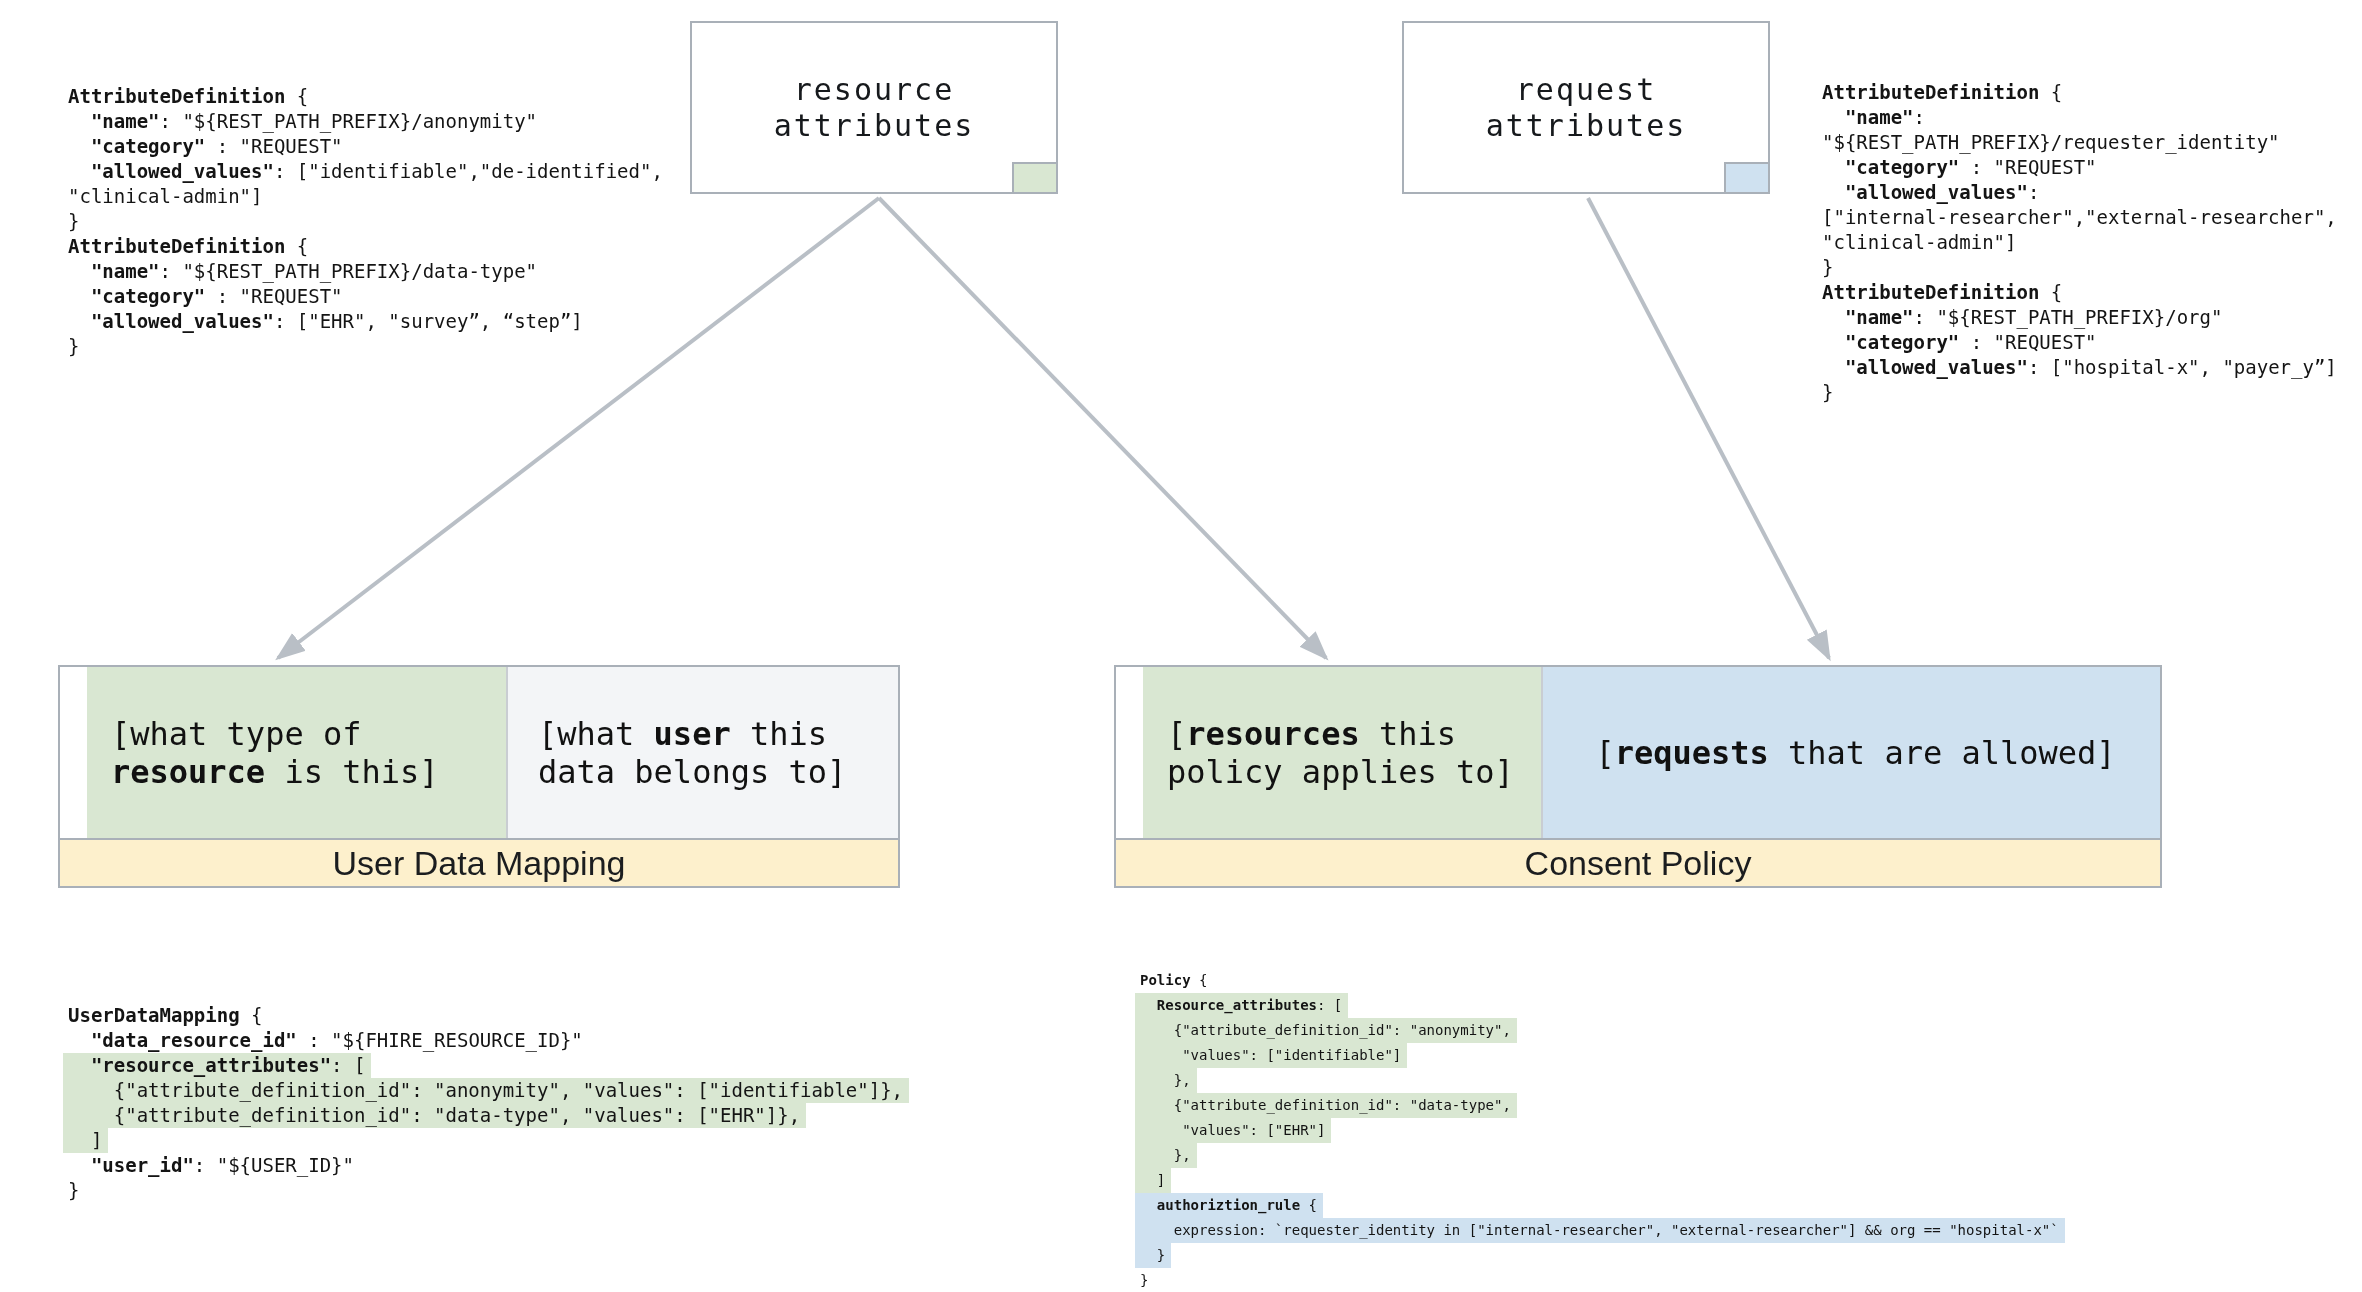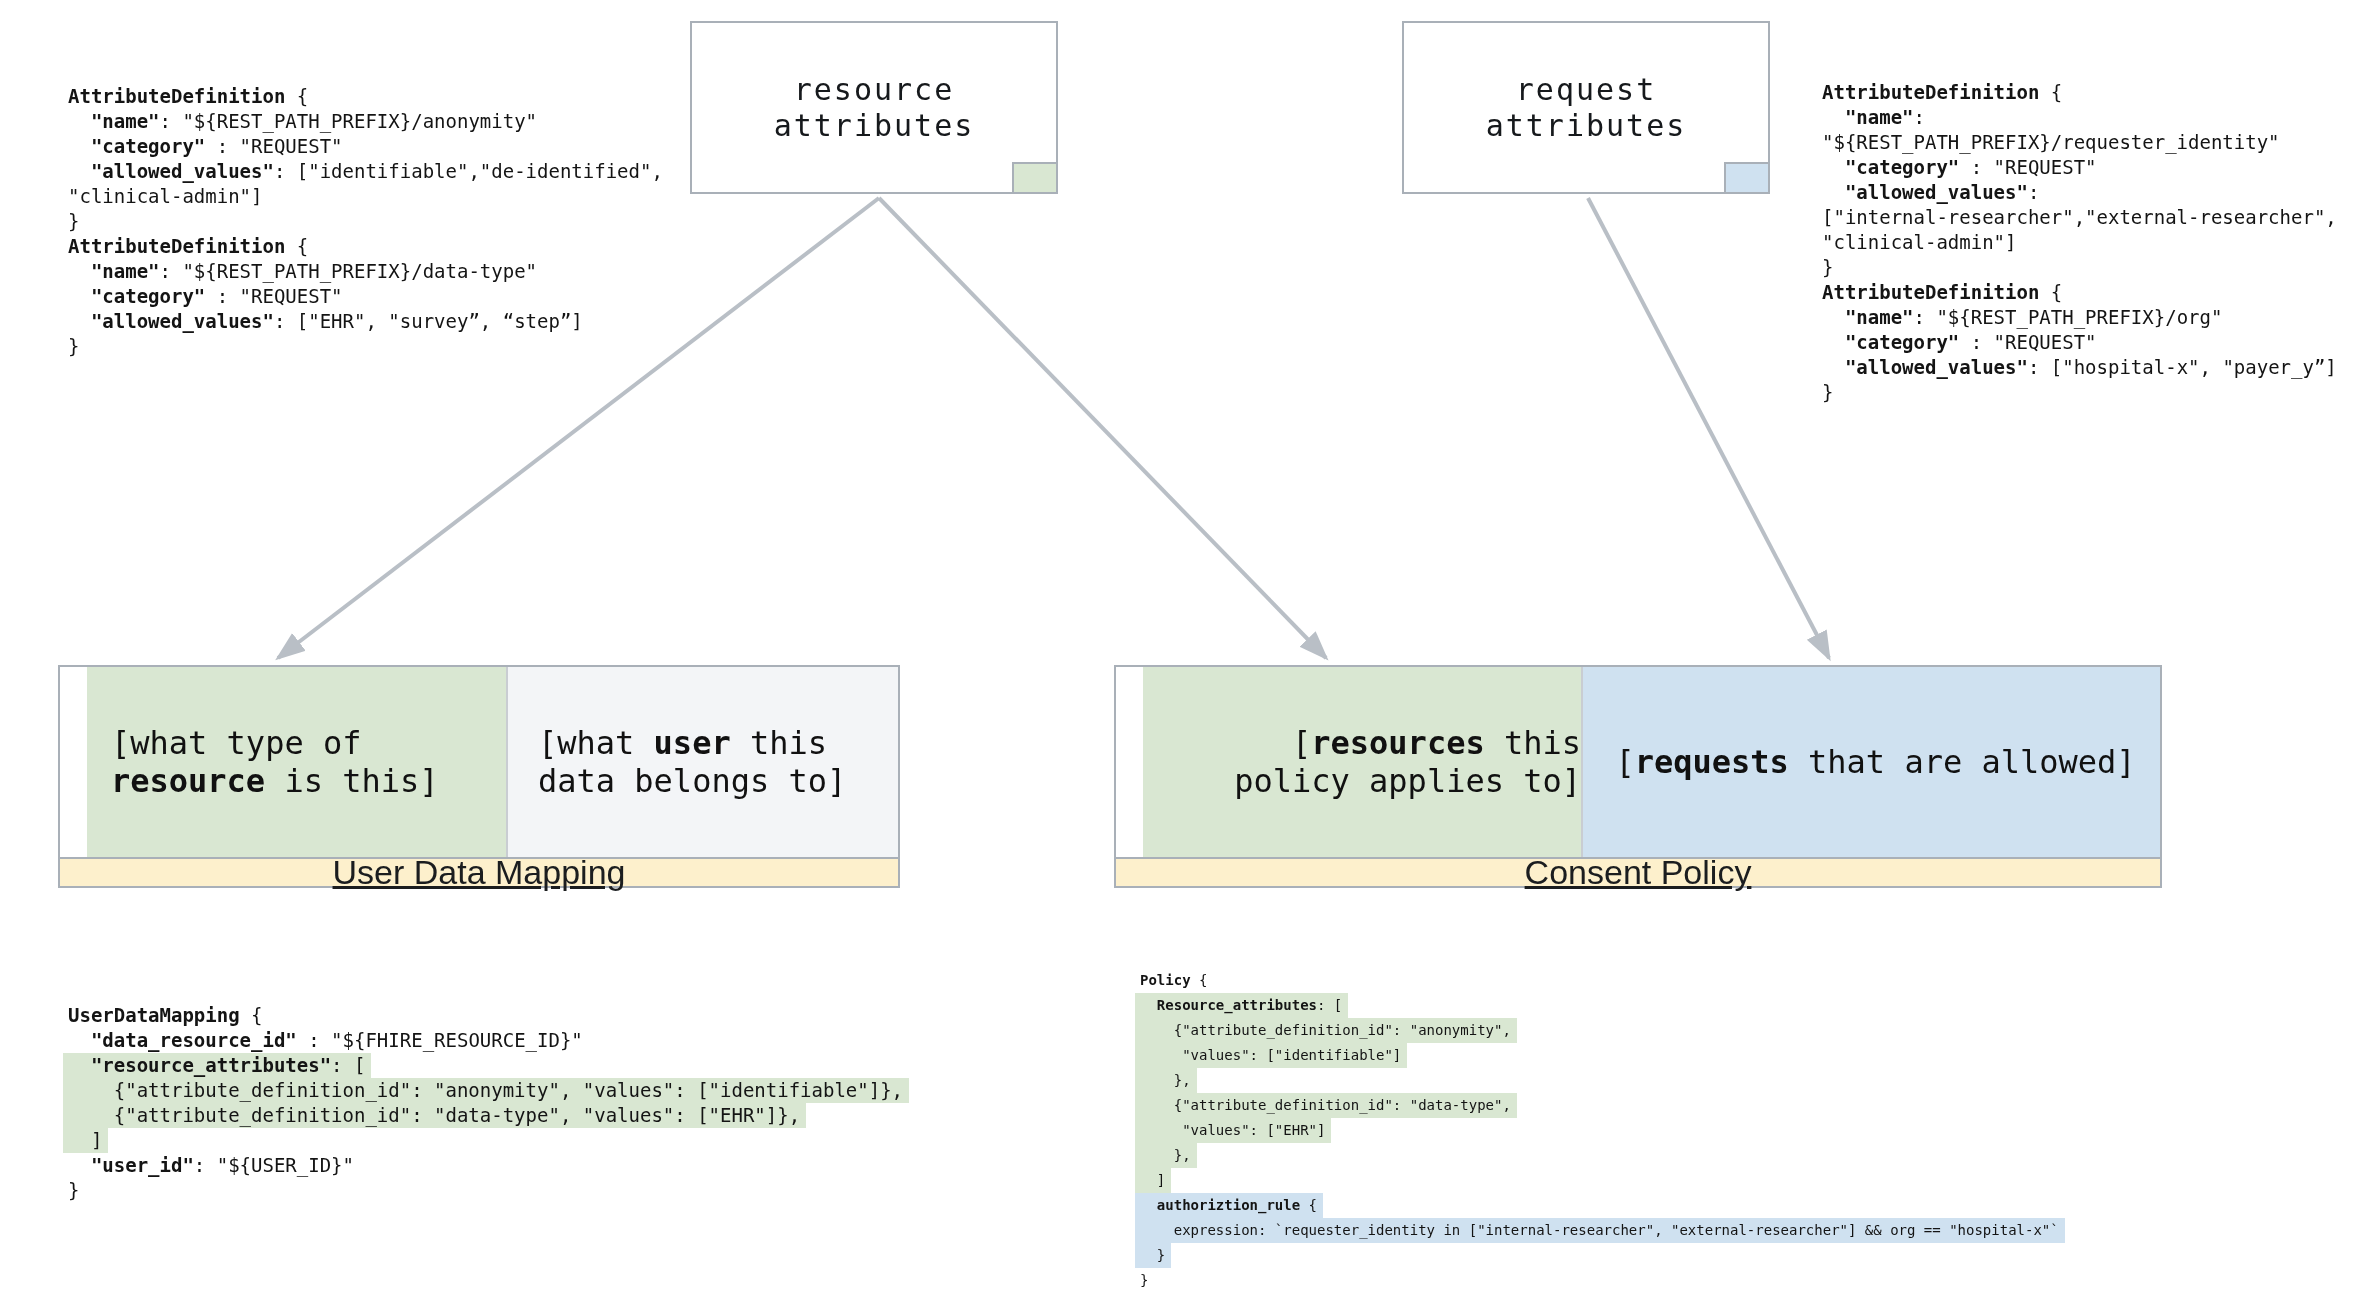--- a/index.html
+++ b/index.html
@@ -36,23 +36,23 @@
   .cells { display:flex; flex:1; }
   .cell  { display:flex; flex-direction:column; justify-content:center;
            font:32px/38px "DejaVu Sans Mono", monospace; color:#111; }
   .cell.pad { padding-left:24px;margin-left:27px; }
   .cell.pad-lg { padding-left:30px; }
   .cell.center { align-items:center; padding-left:8px; }
   .cell.green { background:var(--green); border-right:2px solid var(--border-light); }
   .cell.gray  { background:var(--cellgray); }
   .cell.blue  { background:var(--blue); }
   .band {
-    height:29px; background:var(--yellow); border-top:2px solid var(--border);
+    height:48px; background:var(--yellow); border-top:2px solid var(--border);
     display:flex; align-items:center; justify-content:center;
-    font:34px "Liberation Sans", sans-serif; color:#1b1d1f;text-decoration:underline;
+    font:34px "Liberation Sans", sans-serif; color:#1b1d1f;
   }
 
   
   svg.arrows { position:absolute; left:0; top:0; pointer-events:none; }
   svg.arrows line { stroke:var(--arrow); stroke-width:4; }
   svg.arrows marker path { fill:var(--arrow); }
 </style>
 </head>
 <body>
 
@@ -96,21 +96,21 @@
           <div><span>data belongs to]</span></div>
         </div>
     </div>
     <div class="band">
       <span>User Data Mapping</span>
     </div>
   </div>
 
   <div class="group" style="left:1114px; top:665px; width:1048px; height:223px;">
     <div class="cells">
-      <div class="cell green pad" style="width:440px;text-align:right;">
+      <div class="cell green pad" style="width:400px;">
           <div><span>[</span><span class="b">resources</span><span> this</span></div>
           <div><span>policy applies to]</span></div>
         </div>
       <div class="cell blue center" style="flex:1;">
           <div><span>[</span><span class="b">requests</span><span> that are allowed]</span></div>
         </div>
     </div>
     <div class="band">
       <span>Consent Policy</span>
     </div>

